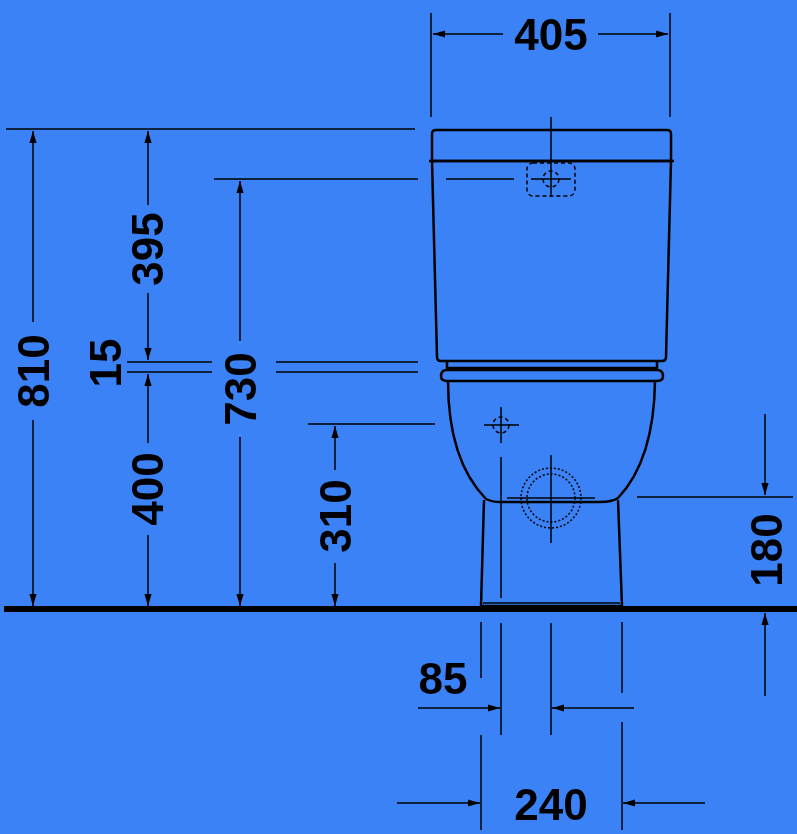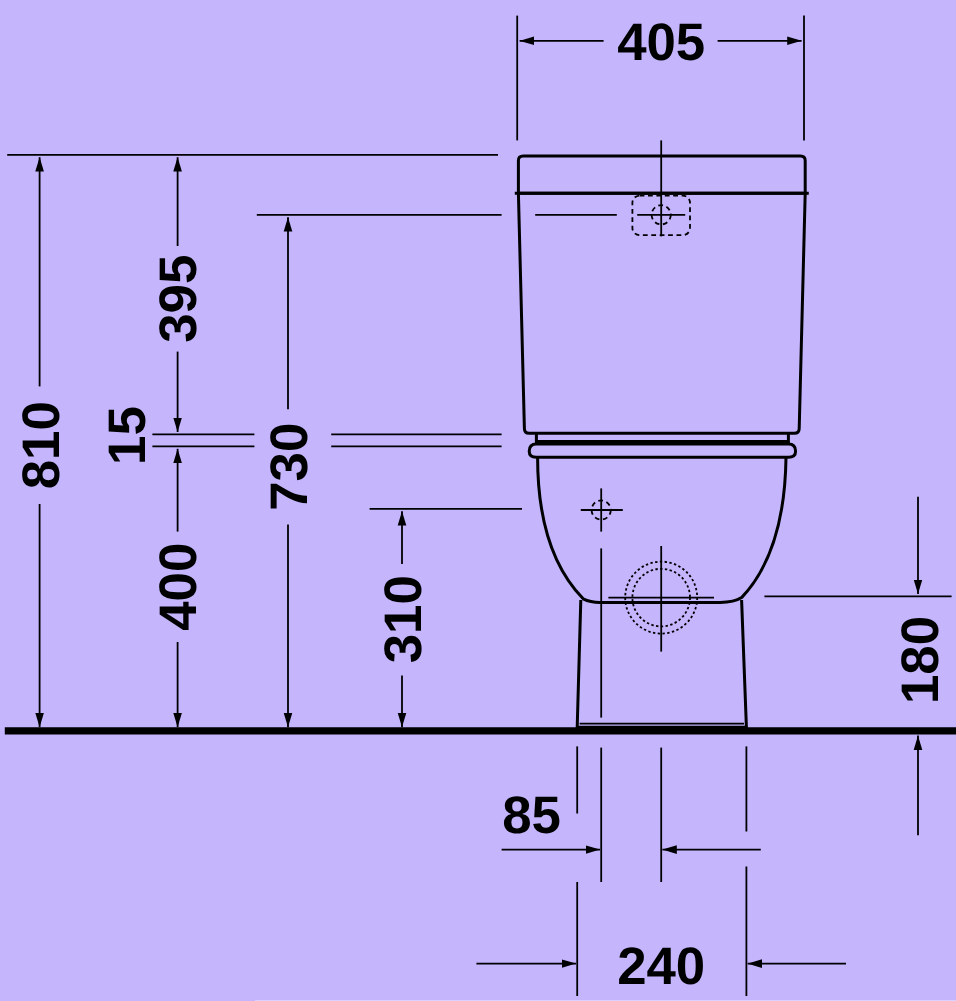--- a/index.html
+++ b/index.html
@@ -1,16 +1,16 @@
 <!DOCTYPE html>
 <html><head>
   <meta charset="utf-8">
   <style>
     html, body { margin: 0; padding: 0; background: #ffffff; }
-    #canvas { position: relative; width: 797px; height: 834px; background: #c4b5fd; overflow: hidden; }
+    #canvas { position: relative; width: 797px; height: 834px; background: #3b82f6; overflow: hidden; }
     svg { position: absolute; left: 0; top: 0; }
     .dim-text { font-family: "Liberation Sans", sans-serif; font-weight: bold; font-size: 44px; fill: #000; }
     .ln { stroke: #000; stroke-width: 1.5; fill: none; }
     .ln-thick { stroke: #000; stroke-width: 2.5; fill: none; }
     .dash { stroke: #000; stroke-width: 1.5; fill: none; stroke-dasharray: 4 3; }
     .dot { stroke: #000; stroke-width: 1.5; fill: none; stroke-dasharray: 2 2; }
     .arrow { fill: #000; }
   </style>
 </head>
 <body>

